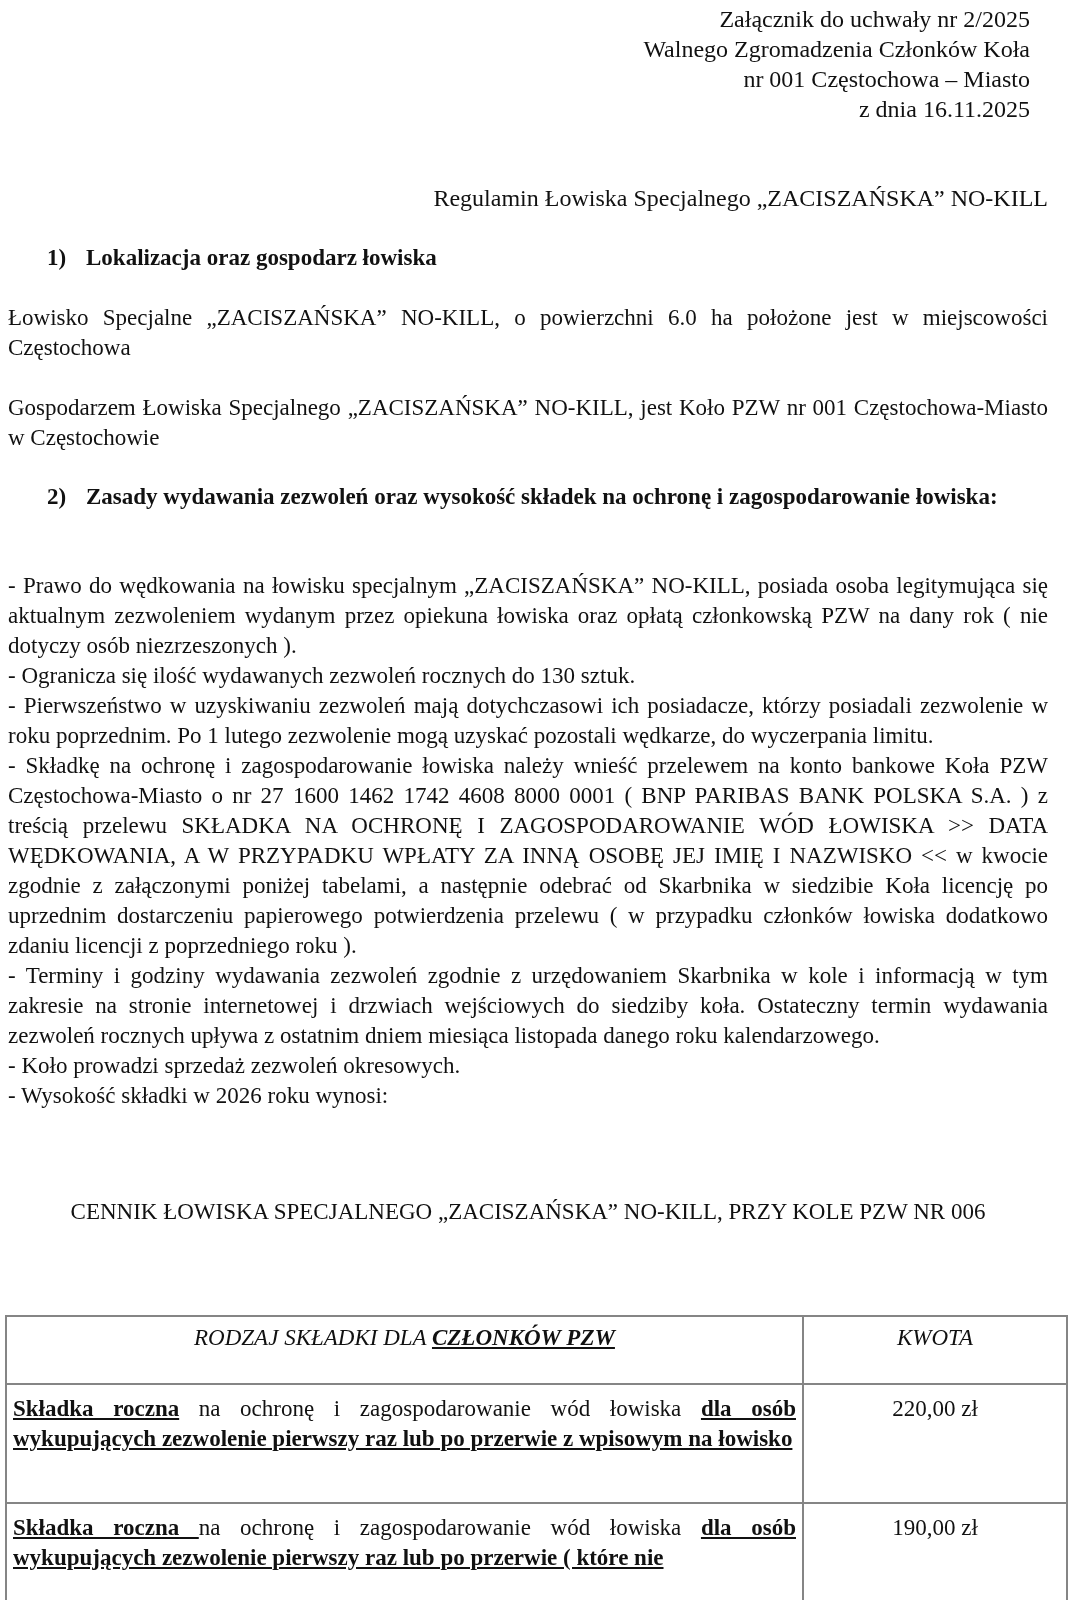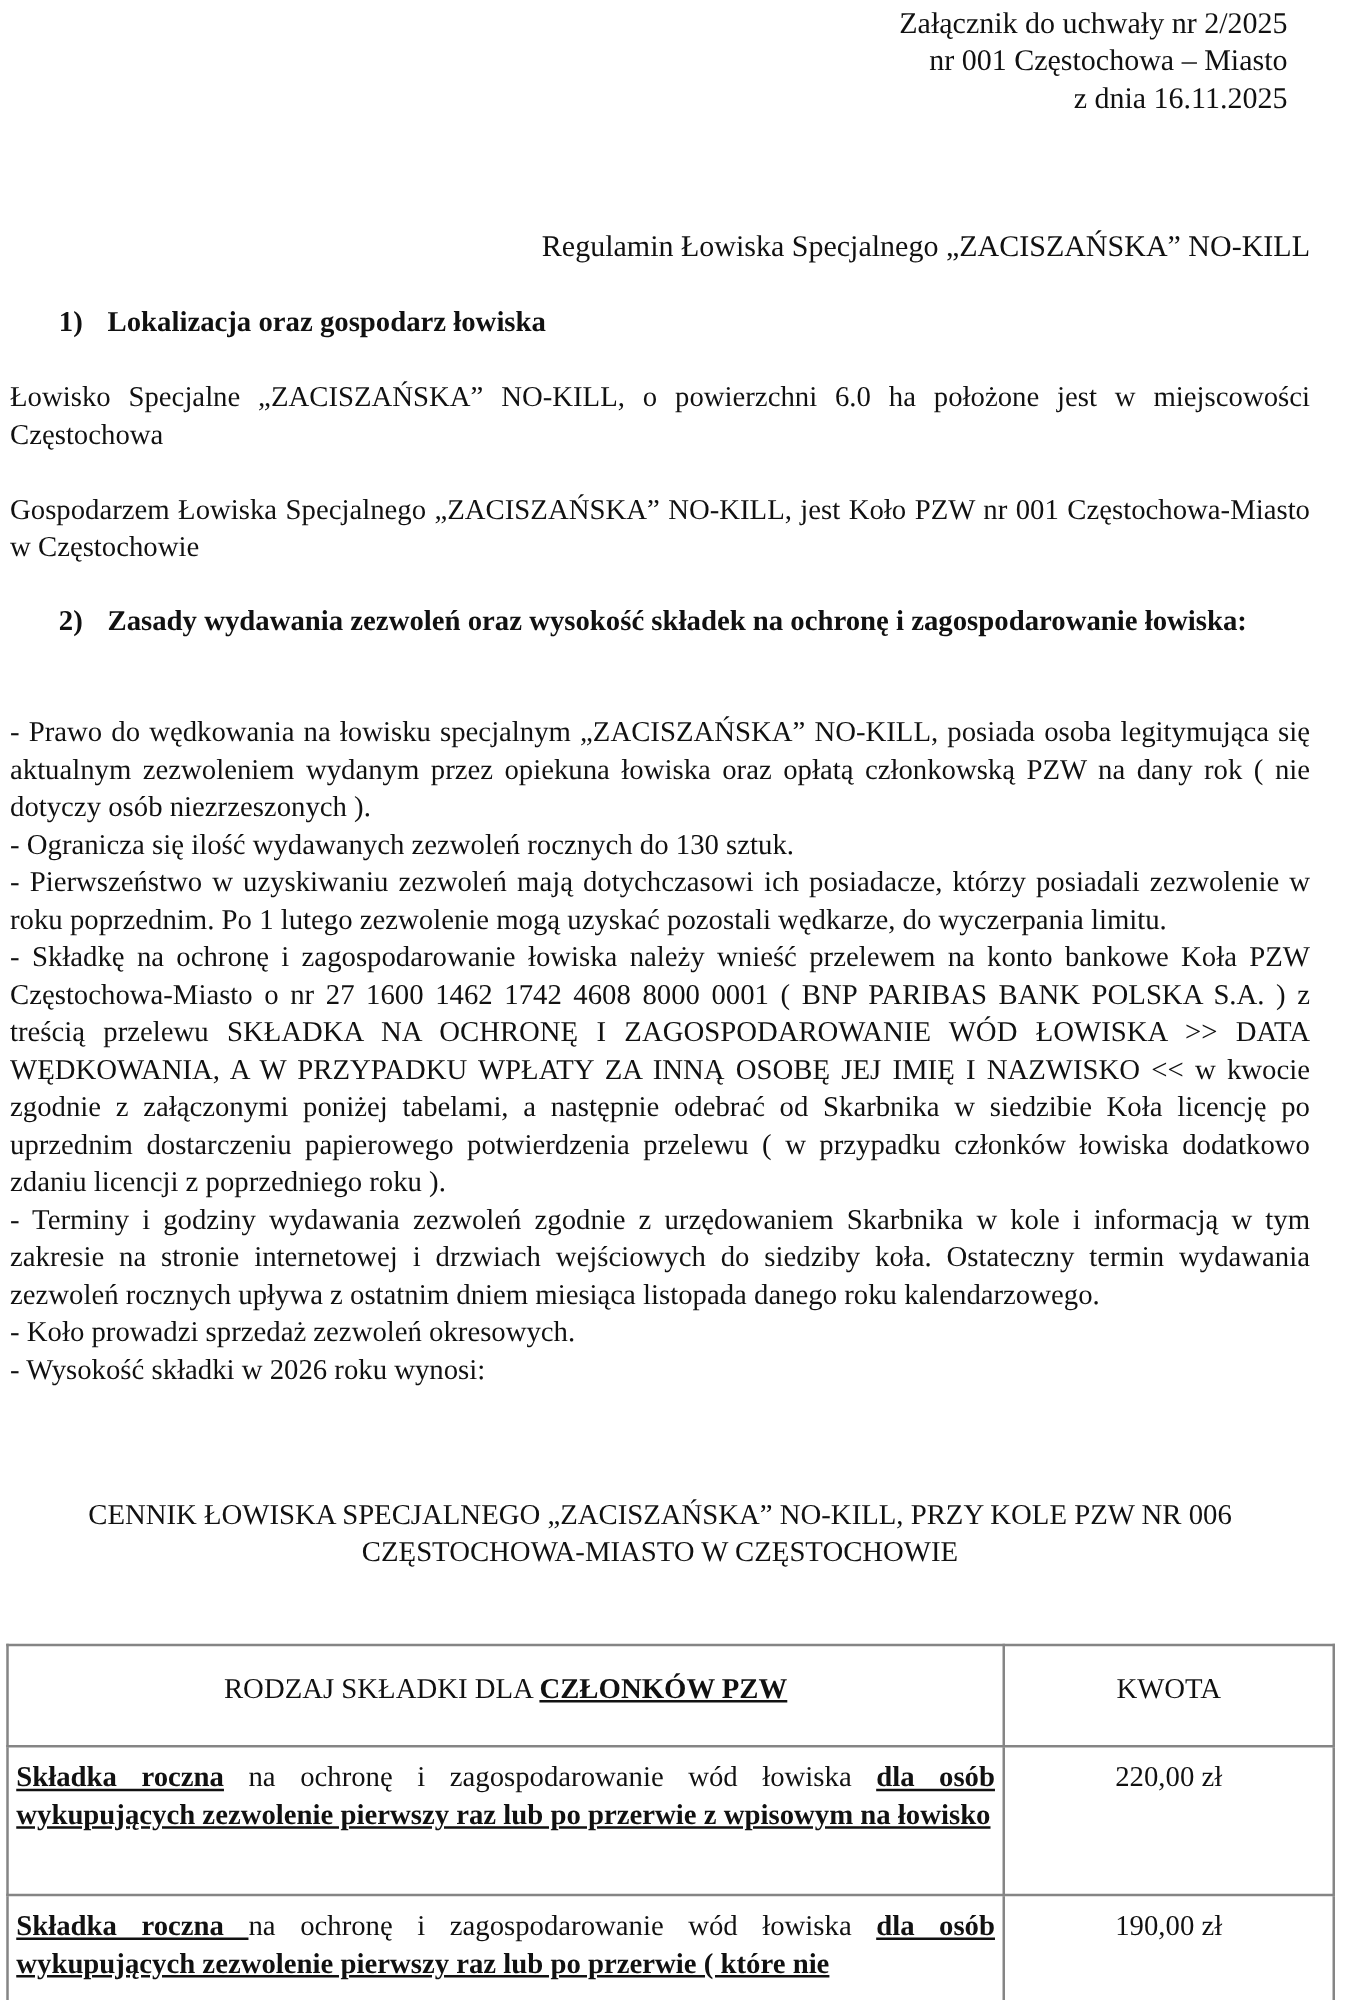--- a/index.html
+++ b/index.html
@@ -90,21 +90,22 @@
   }
   table.fees td, table.fees th {
     border: 2px solid #858585;
     vertical-align: top;
     padding: 0;
   }
   table.fees th {
     font-weight: normal;
     height: 60px;
     vertical-align: top;
-    padding-top: 19px;
+    padding-top: 6px;
+    font-style: italic;
   }
   .col-type { width: 795px; }
   .col-amount { text-align: center; }
   .row-desc {
     padding: 9px 6px 12px 6px !important;
     text-align: justify;
     text-align-last: left;
   }
   .row-amount {
     text-align: center;
@@ -114,20 +115,21 @@
   .row-1 td { height: 96px; }
   .row-2 td { height: 76px; }
 </style>
 </head>
 <body>
 
 <div class="page">
 
   <div class="header-block">
     <div>Załącznik do uchwały nr 2/2025</div>
+    <div>Walnego Zgromadzenia Członków Koła</div>
     <div>nr 001 Częstochowa – Miasto</div>
     <div>z dnia 16.11.2025</div>
   </div>
 
   <div class="doc-title">Regulamin Łowiska Specjalnego „ZACISZAŃSKA”  NO-KILL</div>
 
   <div class="section-heading sec1">
     <span class="num">1)</span>
     <span class="label">Lokalizacja oraz gospodarz łowiska</span>
   </div>
@@ -145,21 +147,20 @@
     <p>- Ogranicza się ilość wydawanych zezwoleń rocznych do 130 sztuk.</p>
     <p>- Pierwszeństwo w uzyskiwaniu zezwoleń mają dotychczasowi ich posiadacze, którzy posiadali zezwolenie w roku poprzednim. Po 1 lutego zezwolenie mogą uzyskać pozostali wędkarze, do wyczerpania limitu.</p>
     <p>- Składkę na ochronę i zagospodarowanie łowiska należy wnieść przelewem na konto bankowe Koła PZW Częstochowa-Miasto o nr 27 1600 1462 1742 4608 8000 0001 ( BNP PARIBAS BANK POLSKA S.A. ) z treścią przelewu SKŁADKA NA OCHRONĘ I ZAGOSPODAROWANIE WÓD ŁOWISKA &gt;&gt; DATA WĘDKOWANIA, A W PRZYPADKU WPŁATY ZA INNĄ OSOBĘ JEJ IMIĘ I NAZWISKO &lt;&lt; w kwocie zgodnie z załączonymi poniżej tabelami, a następnie odebrać od Skarbnika w siedzibie Koła licencję po uprzednim dostarczeniu papierowego potwierdzenia przelewu ( w przypadku członków łowiska dodatkowo zdaniu licencji z poprzedniego roku ).</p>
     <p>- Terminy i godziny wydawania zezwoleń zgodnie z urzędowaniem Skarbnika w kole i informacją w tym zakresie na stronie internetowej i drzwiach wejściowych do siedziby koła. Ostateczny termin wydawania zezwoleń rocznych upływa z ostatnim dniem miesiąca listopada danego roku kalendarzowego.</p>
     <p>- Koło prowadzi sprzedaż zezwoleń okresowych.</p>
     <p>- Wysokość składki w 2026 roku wynosi:</p>
   </div>
 
   <div class="cennik">
     <div>CENNIK ŁOWISKA SPECJALNEGO „ZACISZAŃSKA” NO-KILL, PRZY KOLE PZW NR 006</div>
-    <div>CZĘSTOCHOWA-MIASTO W CZĘSTOCHOWIE</div>
   </div>
 
   <table class="fees">
     <tbody>
         <tr>
       <th class="col-type"><span>RODZAJ SKŁADKI DLA </span><span class="b-u">CZŁONKÓW PZW</span></th>
       <th class="col-amount">KWOTA</th>
     </tr>
     <tr class="row-1">
       <td class="row-desc"><span class="b-u">Składka roczna</span><span> na ochronę i zagospodarowanie wód łowiska </span><span class="b-u">dla osób wykupujących zezwolenie pierwszy raz lub po przerwie z wpisowym na łowisko</span></td>

